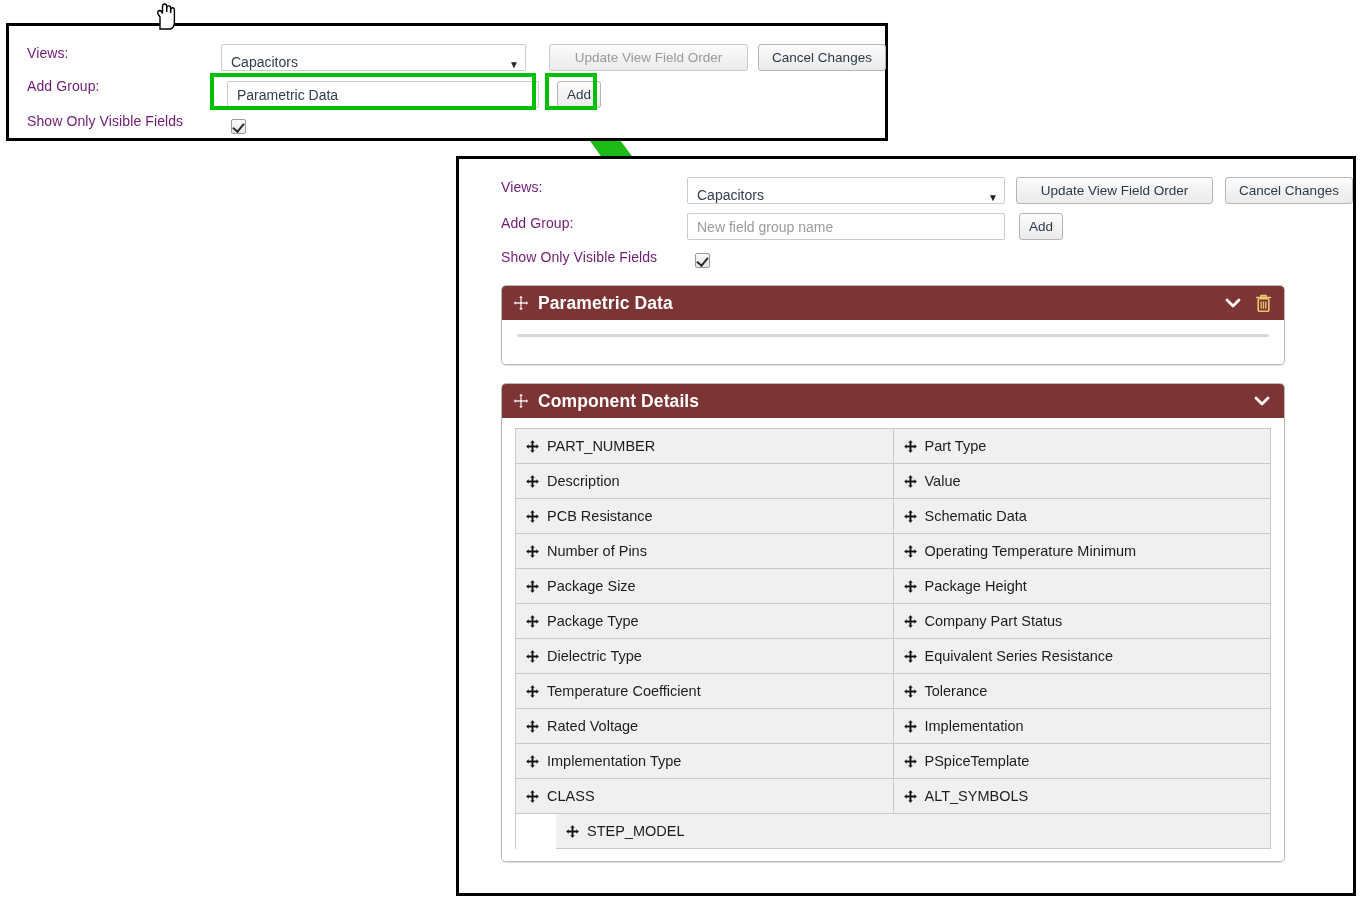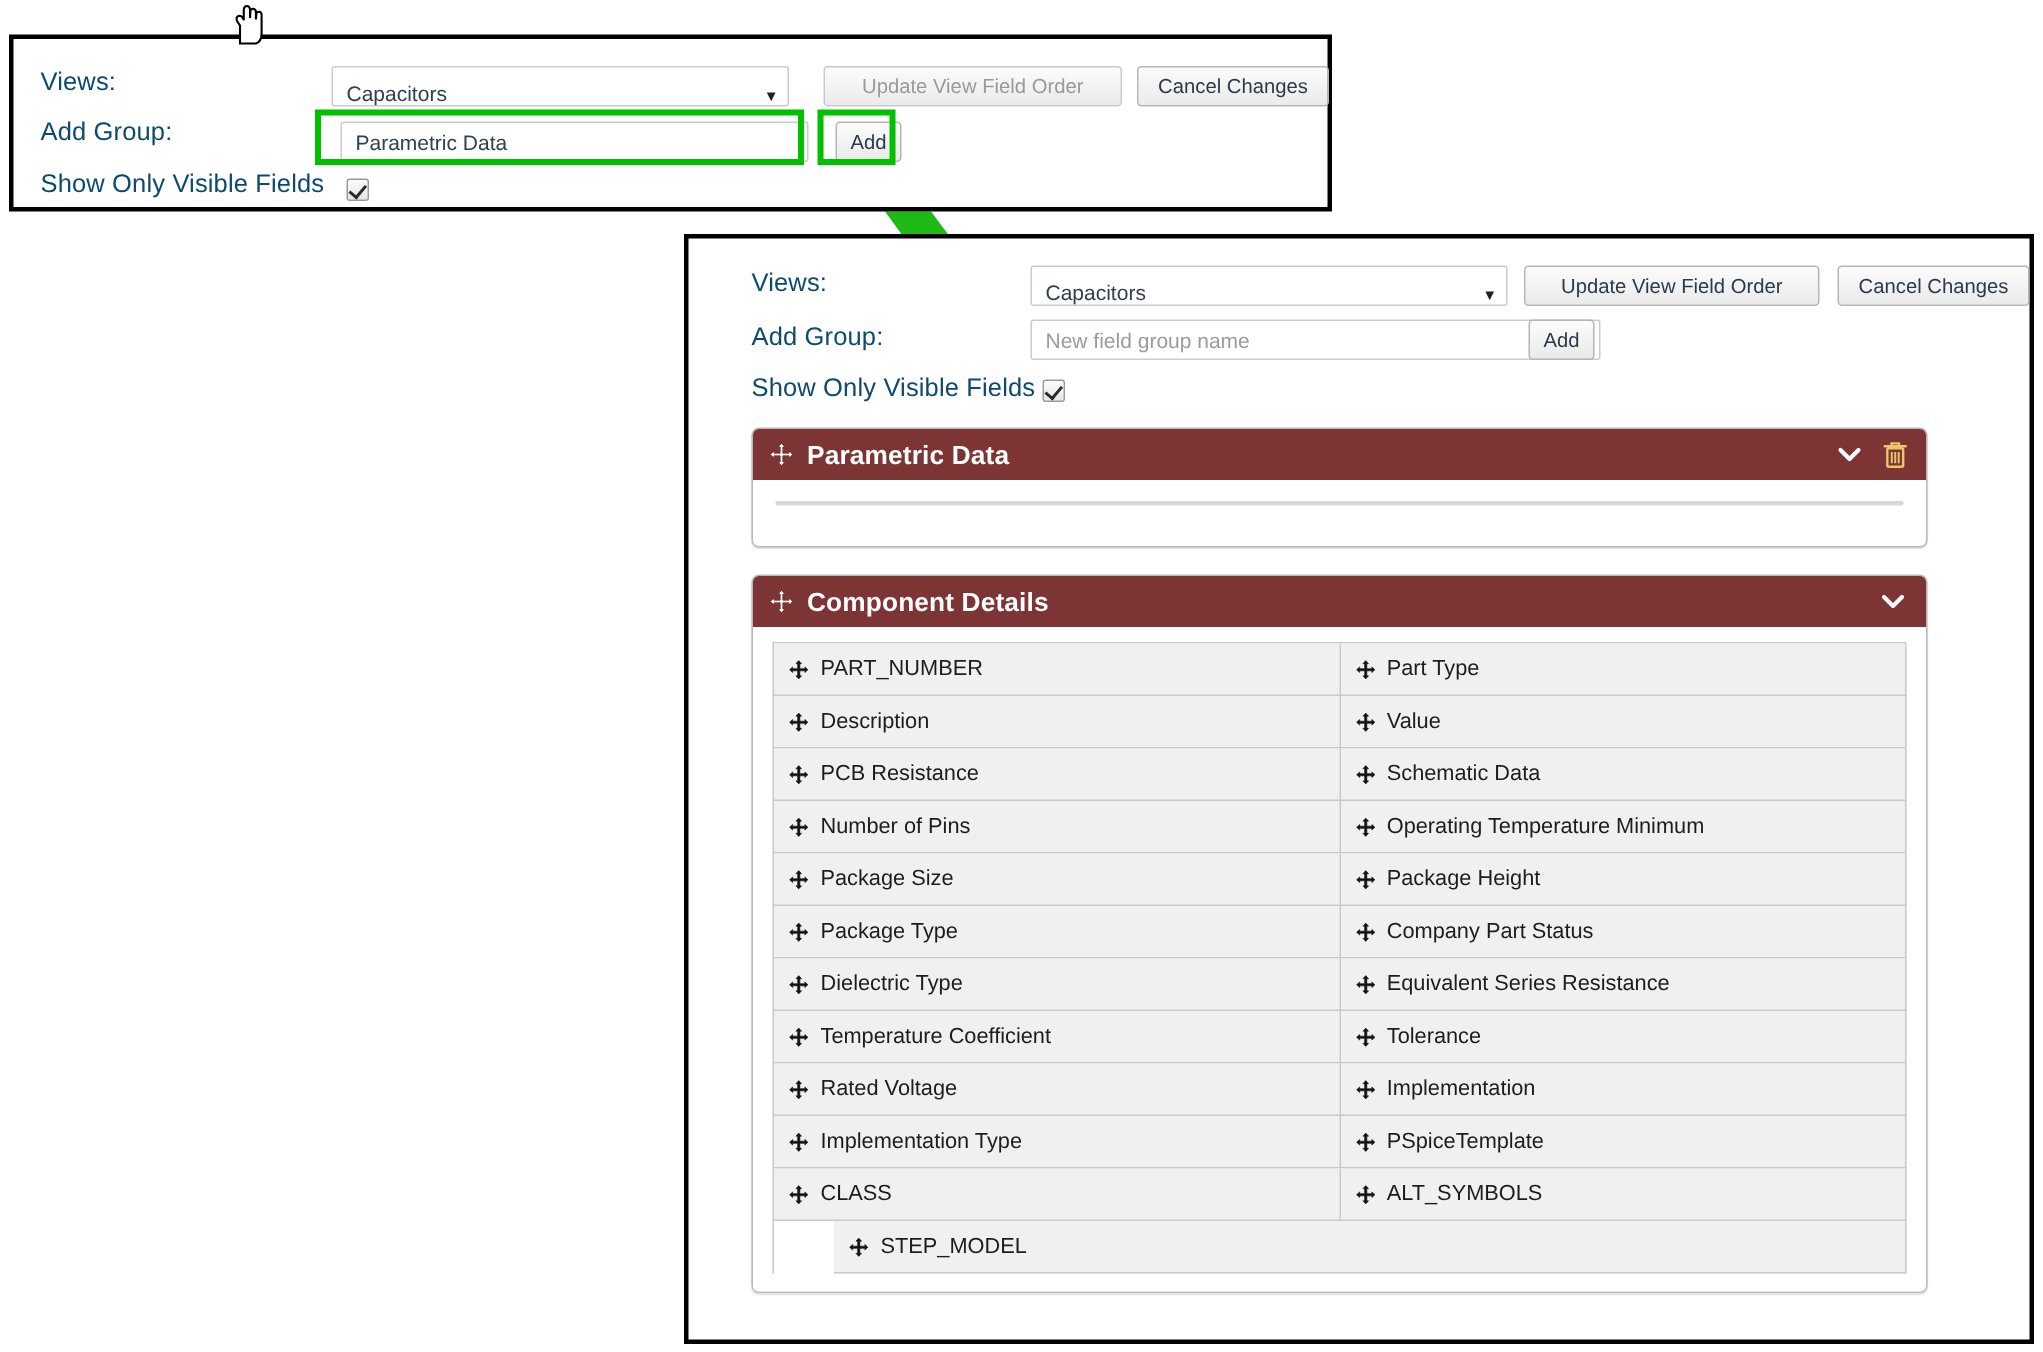--- a/index.html
+++ b/index.html
@@ -26,22 +26,22 @@
   
   .form-area { position: absolute; }
   .form-row {
     position: absolute;
     left: 0;
     display: flex;
     align-items: center;
     white-space: nowrap;
   }
   .form-label {
-    color: #0c4a6e;
-    font-size: 17px;
+    color: #701a75;
+    font-size: 14px;
     letter-spacing: .1px;
   }
 
   .select-box {
     box-sizing: border-box;
     height: 27px;
     border: 1px solid #ccc;
     background: #ffffff;
     border-radius: 2px;
     display: flex;
@@ -230,21 +230,21 @@
   <div class="select-box" style="position:absolute; left:228px; top:18px; width:318px;">
     <span>Capacitors</span>
     <span class="select-caret">▼</span>
   </div>
   <div class="btn" style="position:absolute; left:557px; top:18px; width:197px;">Update View Field Order</div>
   <div class="btn" style="position:absolute; left:766px; top:18px; width:128px;">Cancel Changes</div>
 
   <div class="form-row" style="top:56px; left:42px;">
     <span class="form-label">Add Group:</span>
   </div>
-  <div class="text-input placeholder" style="position:absolute; left:228px; top:54px; width:380px;">New field group name</div>
+  <div class="text-input placeholder" style="position:absolute; left:228px; top:54px; width:318px;">New field group name</div>
   <div class="btn" style="position:absolute; left:560px; top:54px; width:44px;">Add</div>
 
   <div class="form-row" style="top:90px; left:42px;">
     <span class="form-label">Show Only Visible Fields</span>
   </div>
   <div class="checkbox" style="position:absolute; left:236px; top:94px;"></div>
 
   <div class="group-card" style="left:42px; top:126px; width:784px;">
     <div class="group-header">
       <span class="hdr-icon">

